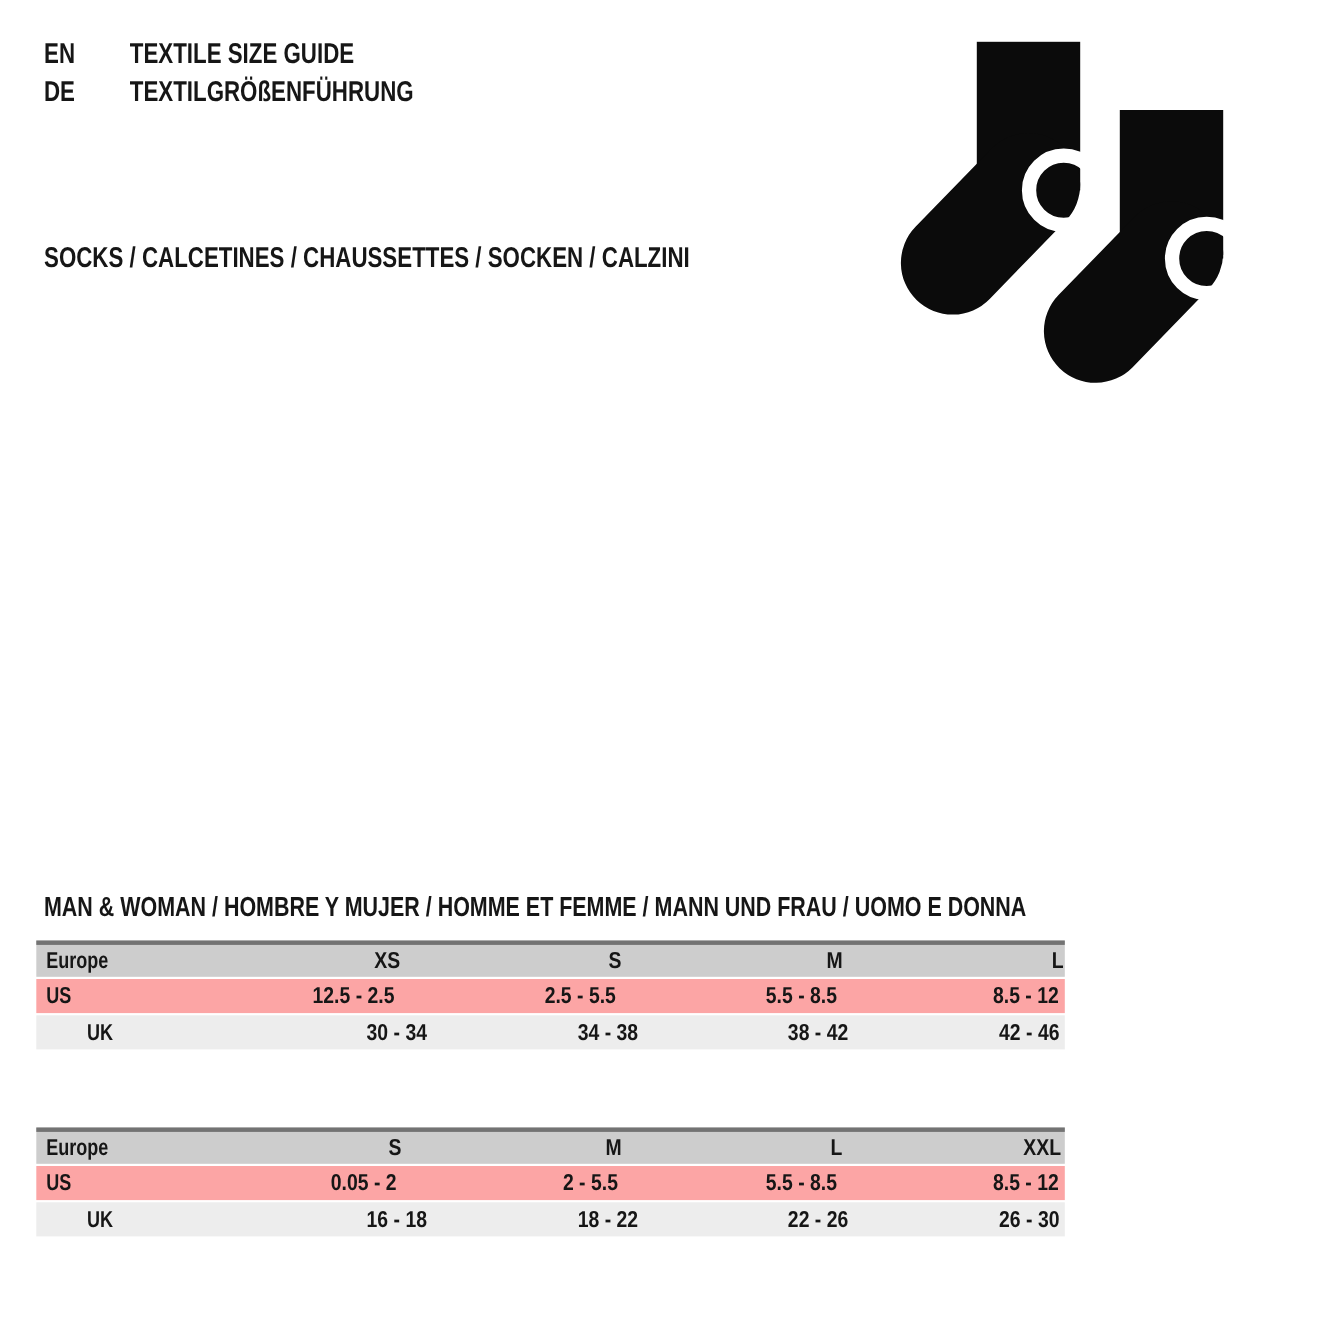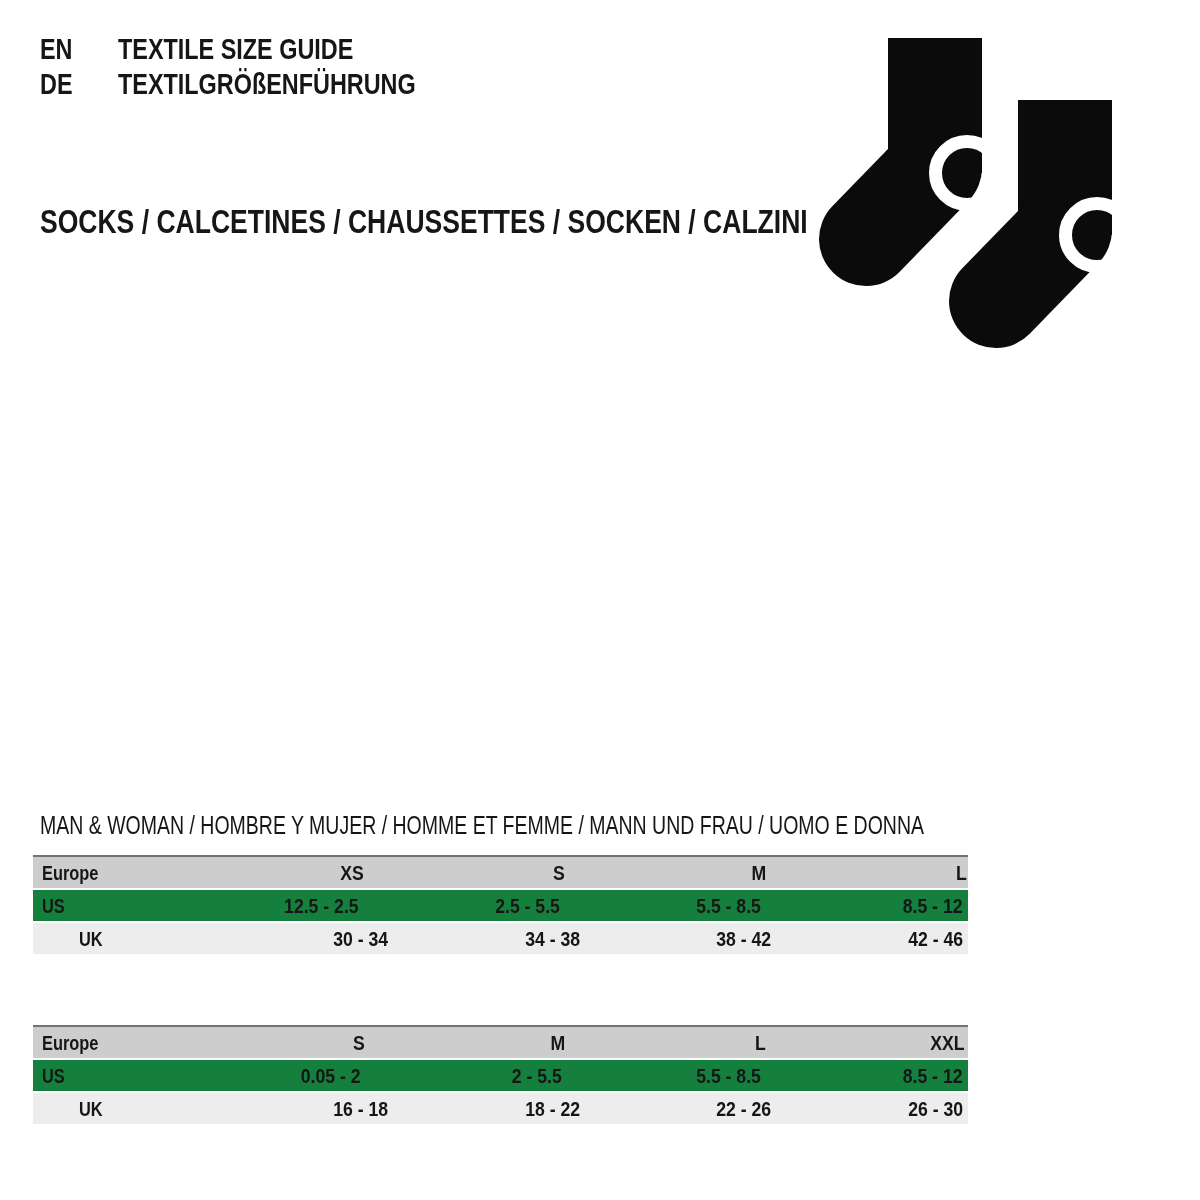--- a/index.html
+++ b/index.html
@@ -7,37 +7,37 @@
     width:1200px;height:1200px;position:relative;background:#ffffff;
     font-family:"Liberation Sans", sans-serif;color:#161616;
     overflow:hidden;-webkit-font-smoothing:antialiased;
   }
   
   .c{display:inline-block;transform:scaleX(0.78);transform-origin:0 50%;white-space:nowrap;}
   .cc{display:inline-block;transform:scaleX(0.84);transform-origin:50% 50%;white-space:nowrap;}
 
   
   .lang-block{position:absolute;left:40px;top:31px;}
-  .lang-row{display:flex;align-items:center;height:35px;font-size:30px;font-weight:700;}
+  .lang-row{display:flex;align-items:center;height:35px;font-size:26px;font-weight:700;}
   .lang-code{width:78px;flex:0 0 78px;}
   
-  .socks-line{position:absolute;left:40px;top:202px;font-size:34px;font-weight:700;}
+  .socks-line{position:absolute;left:40px;top:219px;font-size:26px;font-weight:700;}
 
   
   .socks-icon{position:absolute;left:800px;top:25px;}
 
   
   .size-table{position:absolute;left:33px;width:935px;}
   .size-table.t1{top:811px;}
   .size-table.t2{top:1025px;}
-  .tbl-title{height:28px;line-height:28px;font-size:25px;font-weight:400;margin-bottom:16px;padding-left:7px;}
+  .tbl-title{height:28px;line-height:28px;font-size:25px;font-weight:700;margin-bottom:16px;padding-left:7px;}
   .tbl-row{display:grid;grid-template-columns:132px 1fr 1fr 1fr 1fr;align-items:center;
            font-size:21px;font-weight:700;}
-  .tbl-row.head{height:33px;background:#cdcdcd;border-top:2px solid #737373;margin-bottom:2px;box-sizing:border-box;}
-  .tbl-row.r-us{height:31px;background:#15803d;margin-bottom:2px;}
+  .tbl-row.head{height:33px;background:#cdcdcd;border-top:4px solid #737373;margin-bottom:2px;box-sizing:border-box;}
+  .tbl-row.r-us{height:31px;background:#fca5a5;margin-bottom:2px;}
   .tbl-row.r-uk{height:31px;background:#ededed;padding-left:37px;}
   .cell{text-align:right;overflow:visible;}
   .cell.left{text-align:left;padding-left:9px;}
 </style>
 </head>
 <body>
 
 <div class="lang-block">
   <div class="lang-row">
     <span class="lang-code"><span class="c">EN</span></span>

